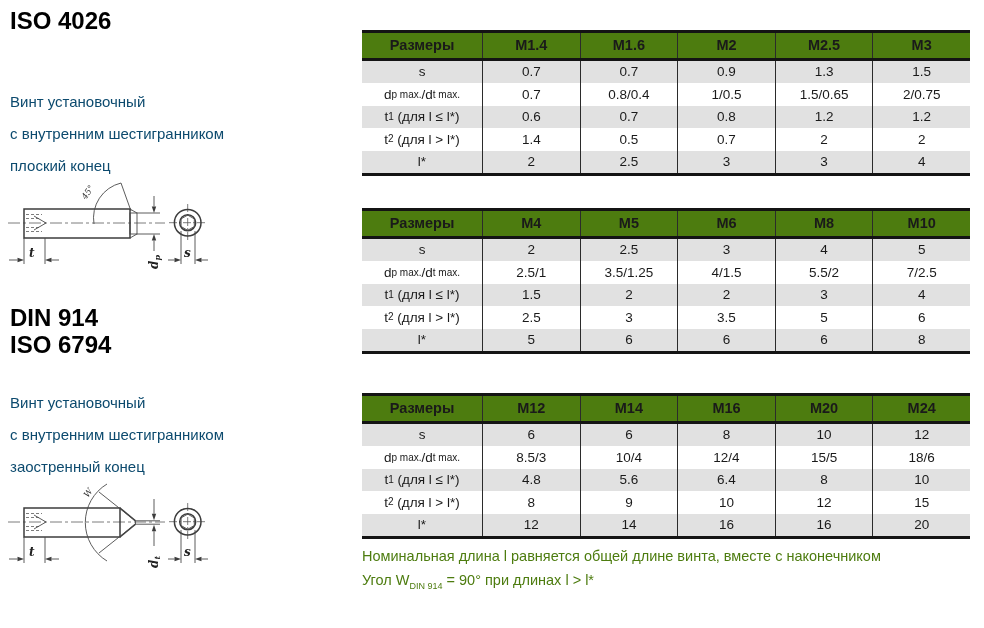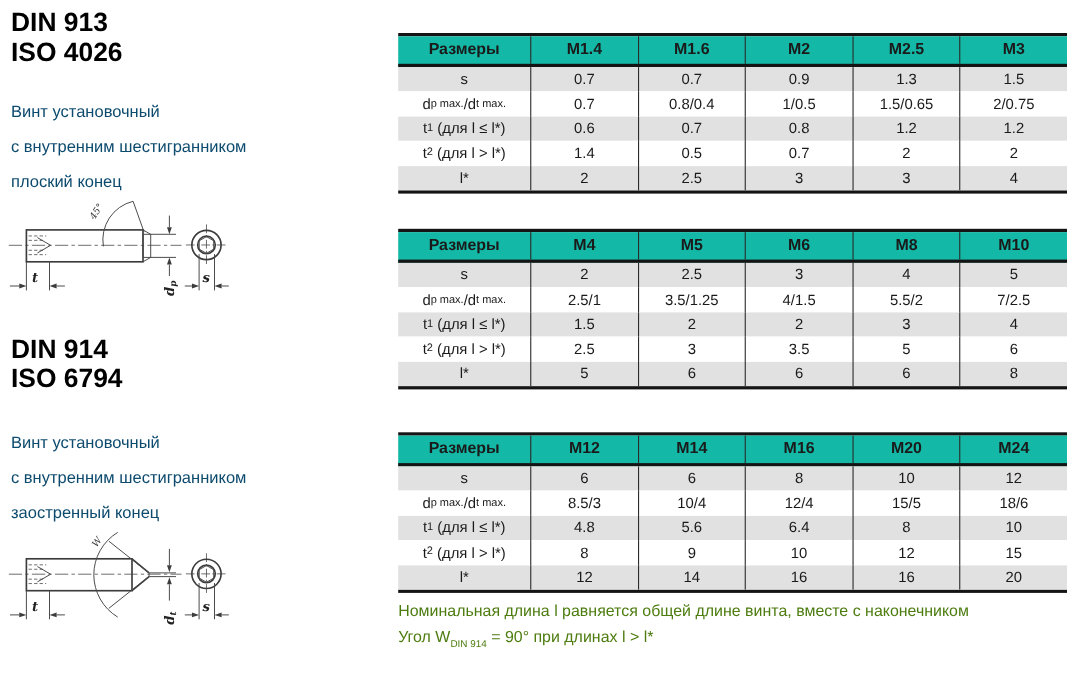--- a/index.html
+++ b/index.html
@@ -7,21 +7,21 @@
         font-family:"Liberation Sans","DejaVu Sans",sans-serif;color:#1a1a1a;}
 
   
   .std-title{position:absolute;left:10px;font-size:24px;font-weight:bold;line-height:27px;color:#000;}
   .desc{position:absolute;left:10px;font-size:15px;line-height:32px;color:#0c4a6e;}
   .drawing{position:absolute;left:2px;}
 
   
   .tbl{position:absolute;left:362px;width:608px;border-top:3px solid #141414;border-bottom:3px solid #141414;
        box-sizing:border-box;}
-  .hrow{display:flex;background:#14b8a6;border-bottom:3px solid #141414;font-weight:bold;}
+  .hrow{display:flex;background:#4d7c0f;border-bottom:3px solid #141414;font-weight:bold;}
   .hrow .cell{height:25px;font-size:14.5px;}
   .row{display:flex;background:#ffffff;}
   .row.shaded{background:#e1e1e1;}
   .row .cell{height:22.4px;font-size:13.5px;}
   .cell{display:flex;align-items:center;justify-content:center;box-sizing:border-box;line-height:1;}
   .c0{width:120px;}
   .cv{width:97.6px;border-left:1.6px solid #2b2b2b;}
   .lbl sub{font-size:10px;line-height:1;}
   .lbl{white-space:pre;}
 
@@ -40,21 +40,20 @@
   .dimtxt{font-family:"DejaVu Serif","Liberation Serif",serif;font-style:italic;font-weight:bold;
           font-size:12px;fill:#222;}
   .smalltxt{font-family:"DejaVu Serif","Liberation Serif",serif;font-style:italic;font-size:8.5px;fill:#333;}
 </style>
 </head>
 <body>
 
 <div id="page">
 
   <div class="std-title" style="top:7px;">
-    <div>DIN 913</div>
     <div>ISO 4026</div>
   </div>
 
   <div class="desc" style="top:86px;">
     <div>Винт установочный</div>
     <div>с внутренним шестигранником</div>
     <div>плоский конец</div>
   </div>
 
   <svg class="drawing" style="top:176px;" width="235" height="135" viewBox="0 0 235 135">

